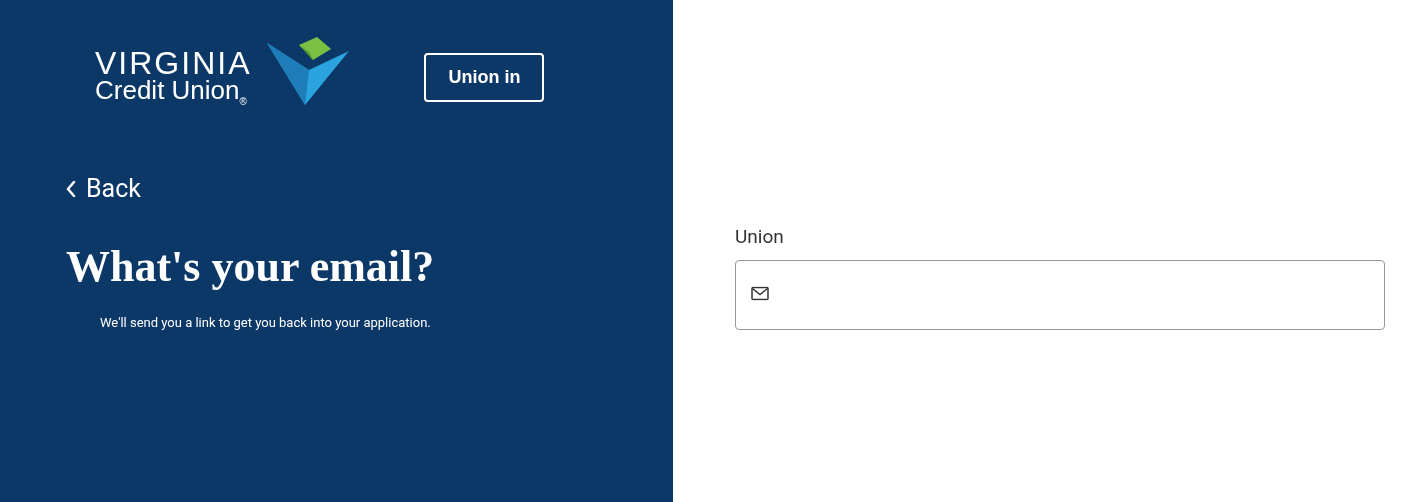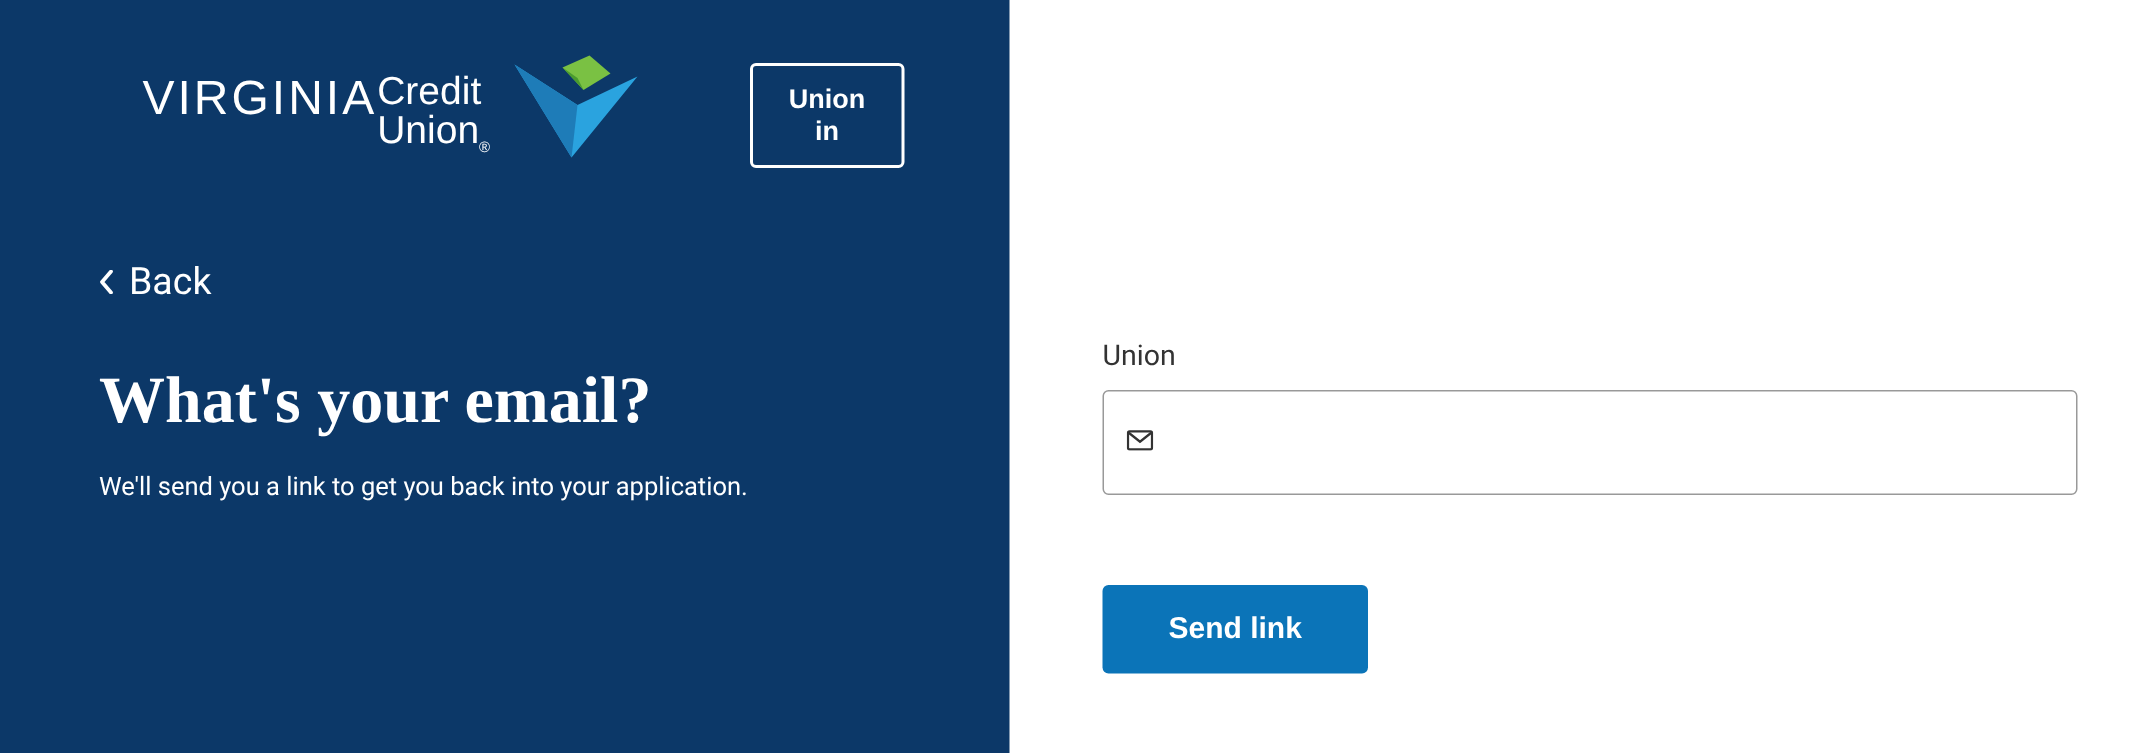--- a/index.html
+++ b/index.html
@@ -27,21 +27,21 @@
       padding: 0 70px 0 95px;
       gap: 70px;
       margin-bottom: 60px;
     }
     .logo {
       display: flex;
       align-items: center;
     }
     .logo-text {
       display: flex;
-      flex-direction: row;
+      flex-direction: column;
       line-height: 1;
     }
     .logo-line1 {
       font-size: 32px;
       font-weight: 400;
       letter-spacing: 2px;
       font-family: Arial, sans-serif;
     }
     .logo-line2 {
       font-size: 26px;
@@ -78,22 +78,22 @@
       height: 16px;
     }
     .heading {
       font-family: Georgia, "Times New Roman", serif;
       font-size: 44px;
       font-weight: 700;
       padding-left: 66px;
       margin-bottom: 22px;
     }
     .subheading {
-      font-size: 17px;
-      padding-left: 66px;
+      font-size: 13px;
+      padding-left: 100px;
       line-height: 1.4;
     }
     .right-panel {
       flex: 1;
       background: #ffffff;
       padding: 225px 40px 0 62px;
     }
     .form-label {
       display: block;
       font-size: 19px;
@@ -170,14 +170,13 @@
   <label class="form-label">Union</label>
   <div class="input-wrapper">
     <span class="input-icon">
       <svg width="18" height="14" viewBox="0 0 18 14">
         <rect x="1" y="1" width="16" height="12" rx="1" stroke="#333333" stroke-width="1.5" fill="none"></rect>
         <path d="M1.5 2 L9 8 L16.5 2" stroke="#333333" stroke-width="1.5" fill="none"></path>
       </svg>
     </span>
     <input type="email" class="email-input" value="" style="">
   </div>
-  <button class="send-button">Send link</button>
 </div>
 
 </body></html>

